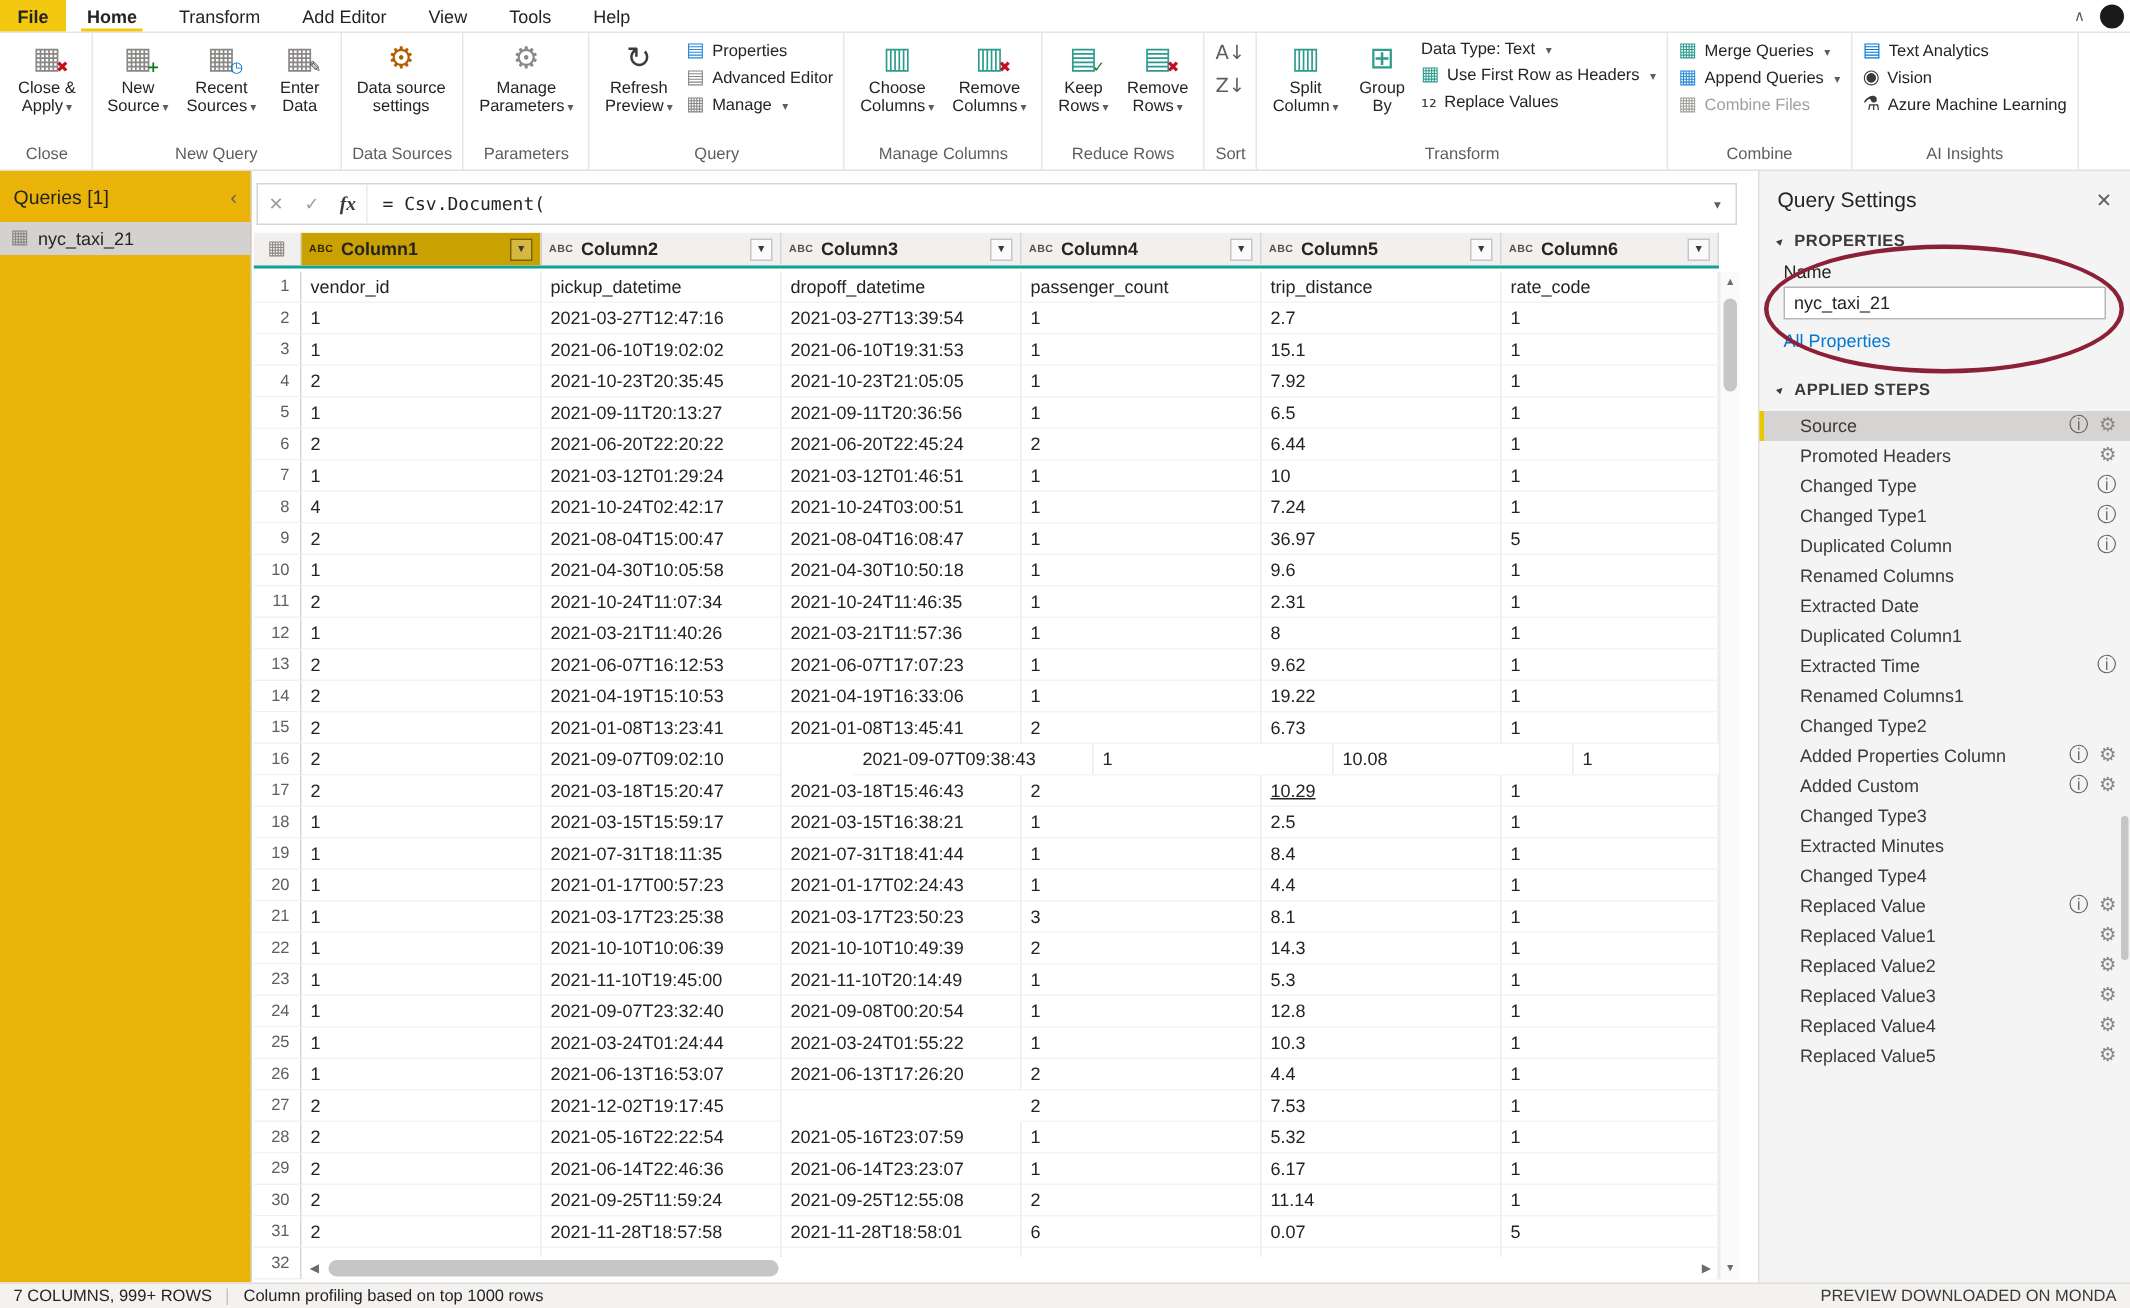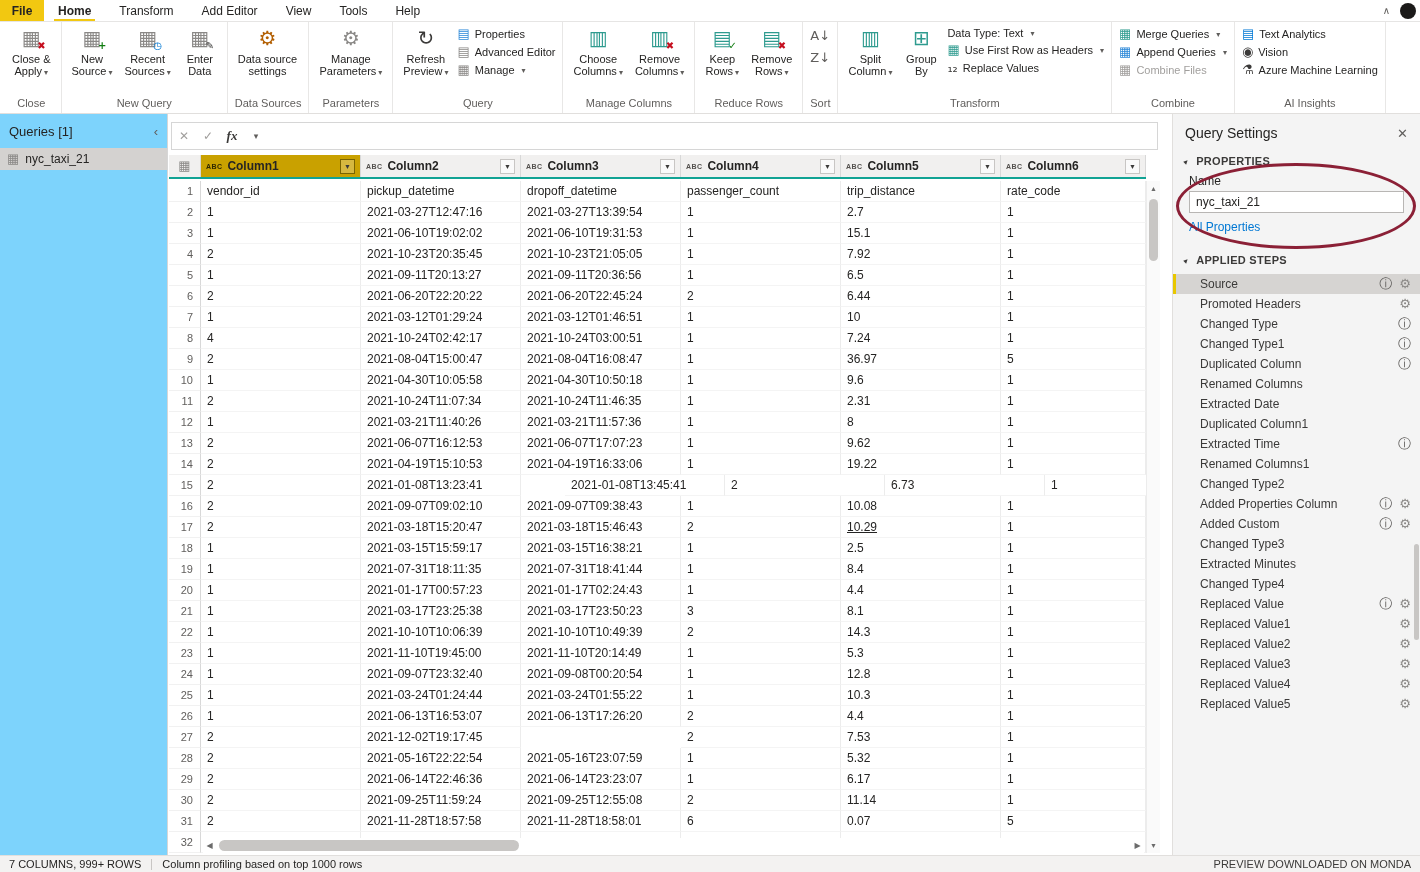--- a/index.html
+++ b/index.html
@@ -28,21 +28,21 @@
 .rb-smalls.icons{gap:8px;padding-top:4px}
 .rb-small{display:flex;align-items:center;gap:5px;font-size:11px;white-space:nowrap;color:#252423;cursor:default}
 .rb-small.disabled{color:#a19f9d}
 .rb-caption{font-size:11px;color:#605E5C;text-align:center;padding:1px 2px 4px;white-space:nowrap}
 .dd{font-size:8px;color:#605E5C;margin-left:2px}
 .ric{font-size:20px;line-height:21px;position:relative;display:inline-block;font-family:"DejaVu Sans",sans-serif}
 .ric.sm{font-size:13px;line-height:14px}
 .ricov{position:absolute;font-size:10px;right:-5px;bottom:-2px;font-weight:bold;line-height:10px}
 
 
-.left-panel{position:absolute;left:0;top:114px;bottom:17px;width:168px;background:#7dd3fc;border-right:1px solid #d6d6d6}
+.left-panel{position:absolute;left:0;top:114px;bottom:17px;width:168px;background:#eab308;border-right:1px solid #d6d6d6}
 .queries-header{height:34px;display:flex;align-items:center;padding:0 9px;font-size:13px}
 .collapse{margin-left:auto;color:#605E5C;font-size:13px}
 .query-item{height:22px;display:flex;align-items:center;gap:6px;padding:0 7px;background:#d4d2d0;font-size:12px;cursor:default}
 
 
 .center{position:absolute;left:169px;top:114px;right:260px;bottom:17px;background:#fff}
 .formula-bar{position:absolute;top:8px;left:2px;right:2px;height:28px;border:1px solid #d6d6d6;display:flex;align-items:center;background:#fff}
 .f-btn{width:24px;text-align:center;color:#a19f9d;font-size:12px}
 .f-fx{font-style:italic;font-family:"Liberation Serif",serif;font-weight:bold;color:#3b3a39;font-size:13px}
 .f-input{flex:1;align-self:stretch;display:flex;align-items:center;font-family:"DejaVu Sans Mono",monospace;font-size:12px;padding-left:10px;border-left:1px solid #eceaea}
@@ -306,20 +306,21 @@
     <span class="ric sm" style="color:#8a8886">▦</span>
     <span>nyc_taxi_21</span>
   </div>
 </div>
 
 <div class="center">
   <div class="formula-bar">
     <span class="f-btn">✕</span>
     <span class="f-btn">✓</span>
     <span class="f-btn f-fx">fx</span>
+    <div class="f-input">= Csv.Document(</div>
     <span class="f-expand">▾</span>
   </div>
   <div class="grid">
     <div class="grid-header-row">
         <div class="hcell corner" style="width: 32px;">
           <span class="ric sm" style="color: rgb(138, 136, 134);">▦</span>
         </div>
         <div class="hcell selh" style="width: 160px;">
           <span class="abc">ABC</span>
           <span class="hname">Column1</span>
@@ -475,30 +476,30 @@
           <div class="gcell" style="width: 160px;">2021-04-19T15:10:53</div>
           <div class="gcell" style="width: 160px;">2021-04-19T16:33:06</div>
           <div class="gcell" style="width: 160px;">1</div>
           <div class="gcell" style="width: 160px;">19.22</div>
           <div class="gcell" style="width: 145px;">1</div>
         </div>
         <div class="grow">
           <div class="rnum">15</div>
           <div class="gcell" style="width: 160px;">2</div>
           <div class="gcell" style="width: 160px;">2021-01-08T13:23:41</div>
-          <div class="gcell" style="width: 160px; margin-left: 44px;">2021-01-08T13:45:41</div>
+          <div class="gcell" style="width: 160px;">2021-01-08T13:45:41</div>
           <div class="gcell" style="width: 160px;">2</div>
           <div class="gcell" style="width: 160px;">6.73</div>
           <div class="gcell" style="width: 145px;">1</div>
         </div>
         <div class="grow">
           <div class="rnum">16</div>
           <div class="gcell" style="width: 160px;">2</div>
           <div class="gcell" style="width: 160px;">2021-09-07T09:02:10</div>
-          <div class="gcell" style="width: 160px;">2021-09-07T09:38:43</div>
+          <div class="gcell" style="width: 160px; margin-left: 48px;">2021-09-07T09:38:43</div>
           <div class="gcell" style="width: 160px;">1</div>
           <div class="gcell" style="width: 160px;">10.08</div>
           <div class="gcell" style="width: 145px;">1</div>
         </div>
         <div class="grow">
           <div class="rnum">17</div>
           <div class="gcell" style="width: 160px;">2</div>
           <div class="gcell" style="width: 160px;">2021-03-18T15:20:47</div>
           <div class="gcell" style="width: 160px;">2021-03-18T15:46:43</div>
           <div class="gcell" style="width: 160px;">2</div>

